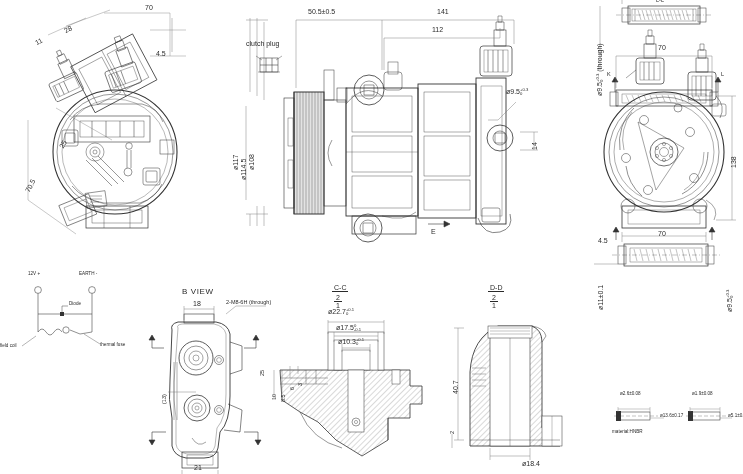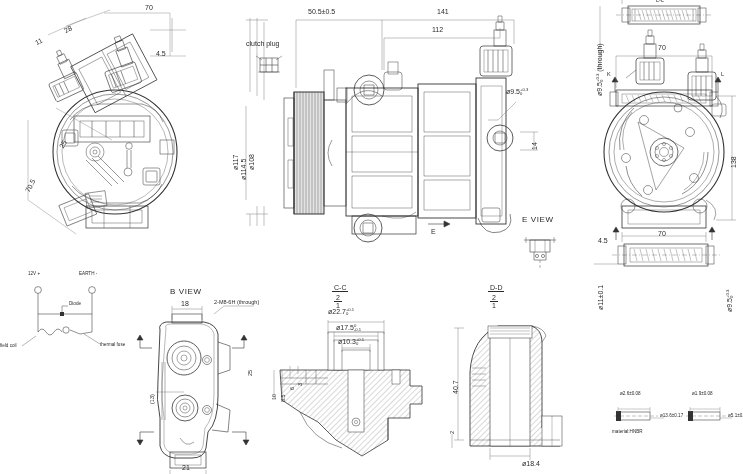--- a/index.html
+++ b/index.html
@@ -262,37 +262,20 @@
   </svg>
   <span class="lbl vt" style="left:531px;top:150px;">14</span>
   <svg class="v" style="left:518px;top:130px;" width="22" height="26">
     <g stroke="#777" stroke-width="0.45" fill="none">
         <line x1="2" y1="2" x2="20" y2="2"></line>
         <line x1="2" y1="20" x2="20" y2="20"></line>
         <line x1="16" y1="2" x2="16" y2="20"></line>
       </g>
   </svg>
 
-  <div class="v" style="left:508px;top:214px;width:74px;height:58px;">
-    <span class="lbl title" style="left:14px;top:2px;">E VIEW</span>
-    <svg width="74" height="58" viewBox="0 0 74 58" style="position:absolute;left:0;top:12px;">
-      <g fill="none" stroke="#333" stroke-width="0.55">
-        <line x1="16" y1="14" x2="48" y2="14"></line>
-        <rect x="22" y="14" width="20" height="12"></rect>
-        <line x1="27" y1="14" x2="27" y2="26" stroke-width="0.35"></line>
-        <line x1="37" y1="14" x2="37" y2="26" stroke-width="0.35"></line>
-        <path d="M26 26 l0 8 l12 0 l0 -8"></path>
-        <circle cx="29" cy="30" r="1.6"></circle>
-        <circle cx="35" cy="30" r="1.6"></circle>
-        <line x1="32" y1="34" x2="32" y2="42" stroke-dasharray="3 2" stroke-width="0.4"></line>
-        <line x1="18" y1="11" x2="18" y2="17" stroke-width="0.4"></line>
-        <line x1="46" y1="11" x2="46" y2="17" stroke-width="0.4"></line>
-      </g>
-    </svg>
-  </div>
 
   <div class="v" style="left:586px;top:0px;width:157px;height:275px;">
     <svg width="157" height="275" viewBox="0 0 157 275">
       <g fill="none" stroke="#333" stroke-width="0.5">
 
         <rect x="42" y="6" width="72" height="18" stroke-width="0.7"></rect>
         <rect x="46" y="9" width="64" height="12" stroke-width="0.35"></rect>
         <path d="M49 9 l0 12 M107 9 l0 12" stroke-width="0.4"></path>
         <g stroke-width="0.3">
           <path d="M52 10 l3 10 M56 10 l3 10 M60 10 l3 10 M64 10 l3 10 M68 10 l3 10
@@ -451,21 +434,21 @@
         <line x1="84" y1="76" x2="100" y2="86" stroke-width="0.4"></line>
       </g>
     </svg>
     <span class="lbl xs" style="left:28px;top:14px;">12V +</span>
     <span class="lbl xs" style="left:79px;top:14px;">EARTH -</span>
     <span class="lbl xs" style="left:69px;top:44px;">Diode</span>
     <span class="lbl xs" style="left:0px;top:86px;">field coil</span>
     <span class="lbl xs" style="left:100px;top:85px;">thermal fuse</span>
   </div>
 
-  <div class="v" style="left:128px;top:288px;width:130px;height:186px;">
+  <div class="v" style="left:140px;top:288px;width:130px;height:186px;">
     <span class="lbl title" style="left:42px;top:0px;">B VIEW</span>
     <svg width="130" height="186" viewBox="0 0 130 186" style="position:absolute;left:0;top:12px;">
       <g fill="none" stroke="#333" stroke-width="0.5">
 
         <path d="M32 30 Q30 24 38 22 L76 22 Q88 24 90 34 L90 96 Q90 122 80 132
                  L78 148 Q76 158 64 158 L46 158 Q34 156 32 146 L32 118 Q28 100 30 80 Z" stroke-width="0.9"></path>
         <path d="M38 28 Q36 25 42 24 L74 24 Q84 26 86 34 L86 94 Q86 118 77 128
                  L75 146 Q73 154 63 154 L47 154 Q37 152 36 144 L36 118 Q33 100 34 82 Z" stroke-width="0.35"></path>
 
         <circle cx="56" cy="58" r="17" stroke-width="0.8"></circle>

